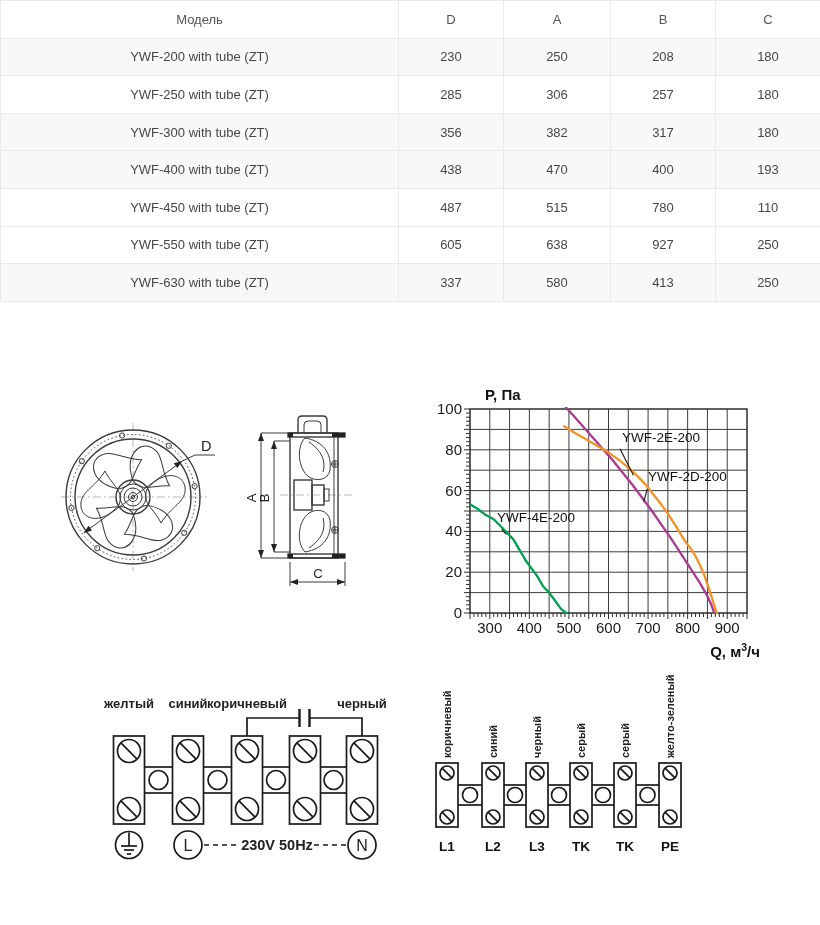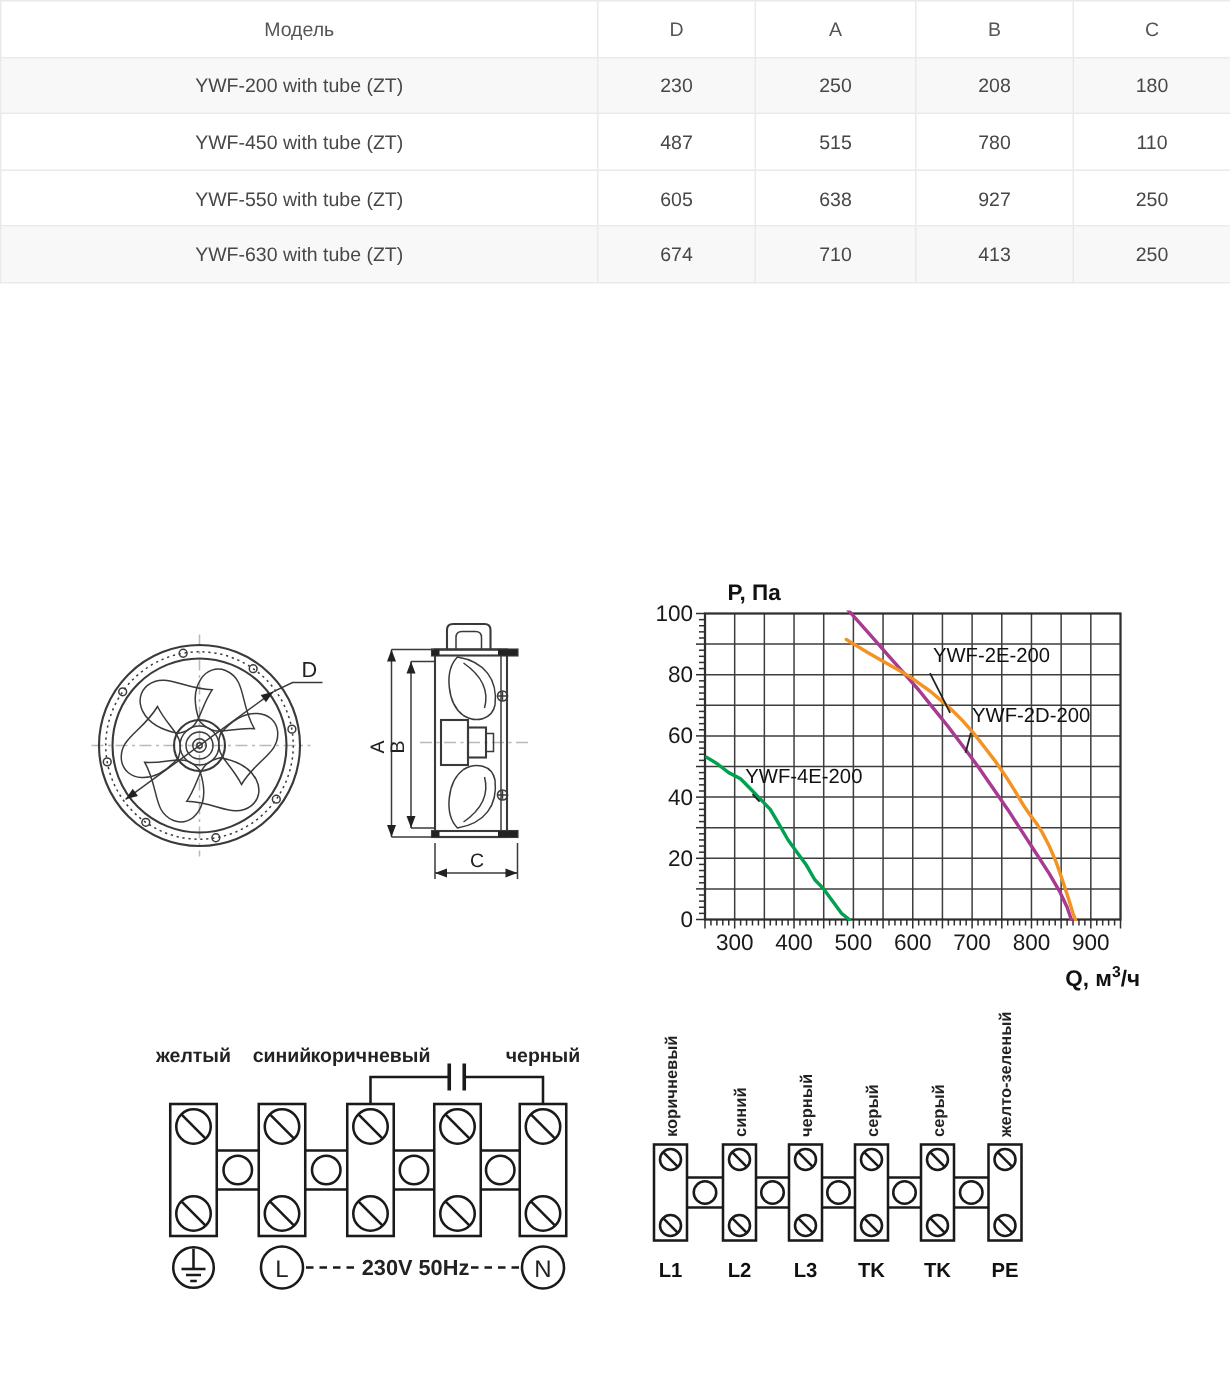--- a/index.html
+++ b/index.html
@@ -68,37 +68,58 @@
     </thead>
     <tbody id="spec-body">
         <tr class="alt">
           <td>YWF-200 with tube (ZT)</td>
           <td>230</td>
           <td>250</td>
           <td>208</td>
           <td>180</td>
         </tr>
         <tr>
+          <td>YWF-250 with tube (ZT)</td>
+          <td>285</td>
+          <td>306</td>
+          <td>257</td>
+          <td>180</td>
+        </tr>
+        <tr class="alt">
+          <td>YWF-300 with tube (ZT)</td>
+          <td>356</td>
+          <td>382</td>
+          <td>317</td>
+          <td>180</td>
+        </tr>
+        <tr class="alt">
+          <td>YWF-400 with tube (ZT)</td>
+          <td>438</td>
+          <td>470</td>
+          <td>400</td>
+          <td>193</td>
+        </tr>
+        <tr>
           <td>YWF-450 with tube (ZT)</td>
           <td>487</td>
           <td>515</td>
           <td>780</td>
           <td>110</td>
         </tr>
         <tr>
           <td>YWF-550 with tube (ZT)</td>
           <td>605</td>
           <td>638</td>
           <td>927</td>
           <td>250</td>
         </tr>
         <tr class="alt">
           <td>YWF-630 with tube (ZT)</td>
-          <td>674</td>
-          <td>710</td>
+          <td>337</td>
+          <td>580</td>
           <td>413</td>
           <td>250</td>
         </tr>
       </tbody>
   </table>
 
   <svg id="front-svg" viewBox="0 0 170 170">
     <defs>
       <path id="bld" d="M95,75 C112,55 131,60 133,73 C135,88 119,92 109,109 C101,93 90,90 95,75 Z"></path>
     </defs>

